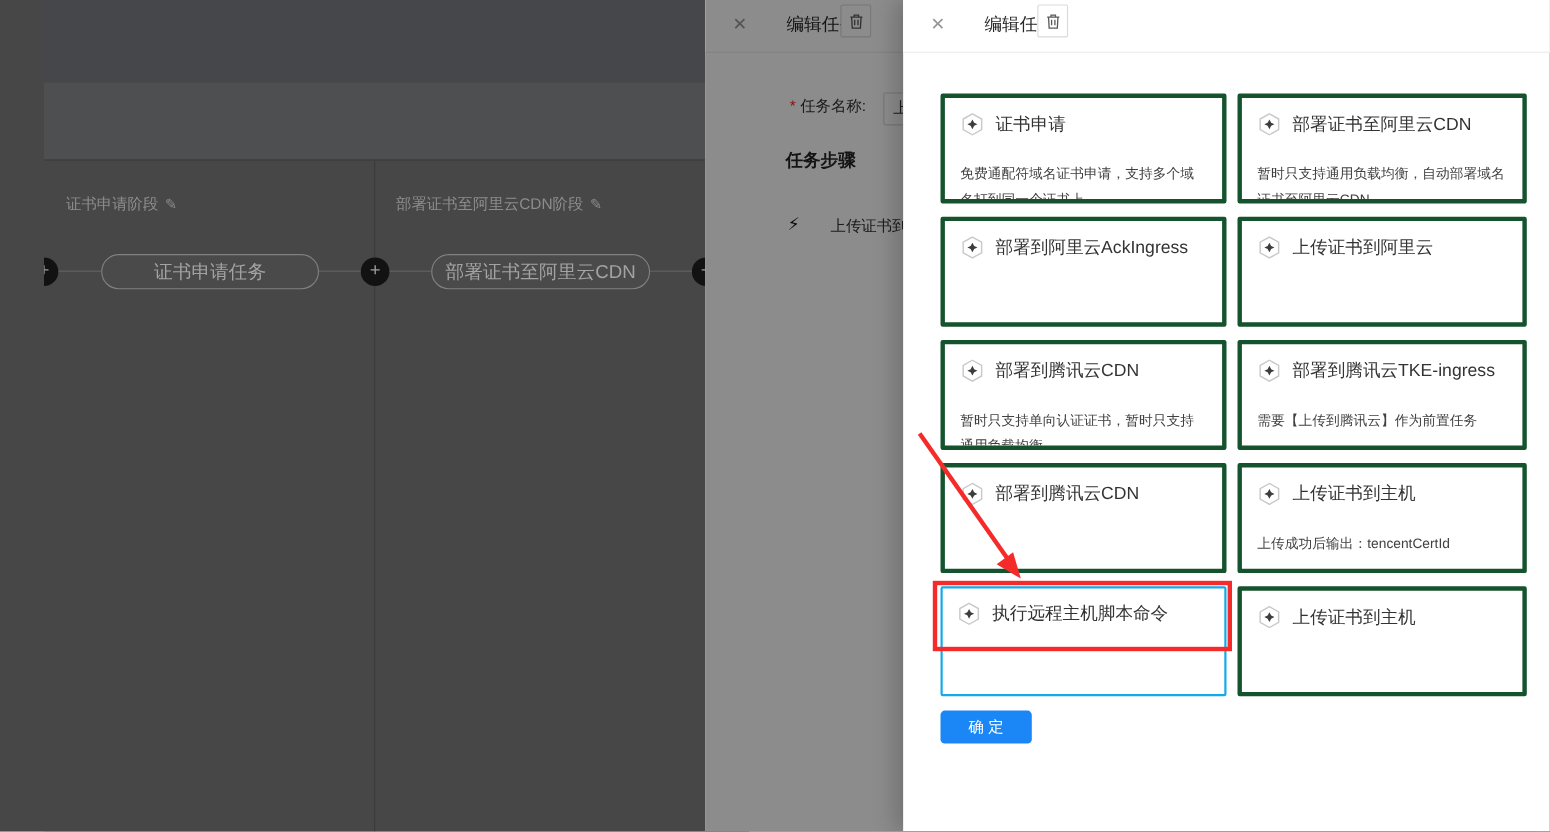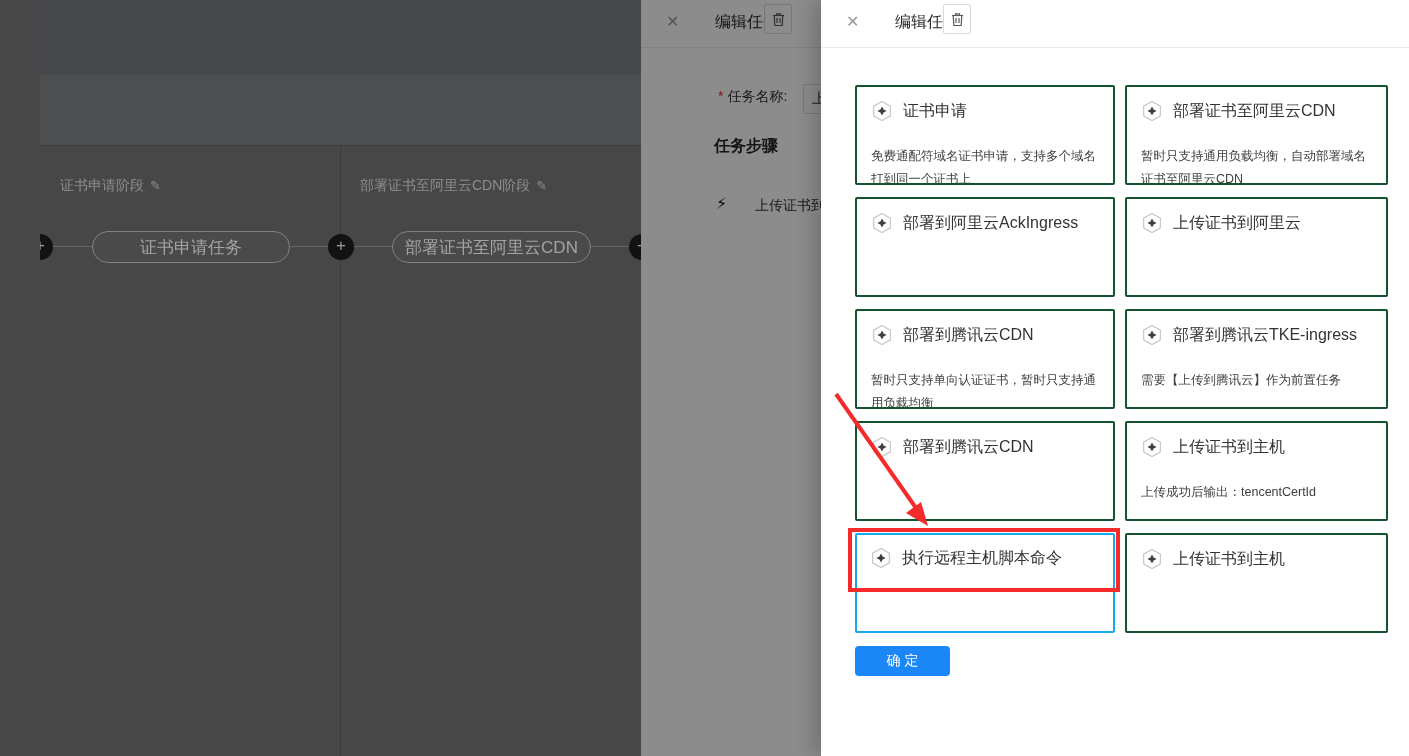--- a/index.html
+++ b/index.html
@@ -47,28 +47,28 @@
     border-radius:2px; font-size:14px; color:#333; padding:0 8px; outline:none;
     font-family:"Liberation Sans","DejaVu Sans",sans-serif; }
   .steps-title { position:absolute; left:73px; top:136px; font-size:16px; font-weight:700; color:#262626; white-space:nowrap; }
   .step-bolt { position:absolute; left:75px; top:194px; font-size:16px; color:#111; }
   .step-name { position:absolute; left:114px; top:197px; font-size:14px; color:#333; white-space:nowrap; }
   .dim { position:absolute; inset:0; background:rgba(0,0,0,0.45); z-index:5; }
 
   
   .cards { position:absolute; left:34px; top:85px; width:533px; display:grid;
     grid-template-columns:260px 263px; column-gap:10px; row-gap:12px; grid-auto-rows:100px; }
-  .card { position:relative; background:#fff; border:2px solid #14532d; border-radius:2px;
+  .card { position:relative; background:#fff; border:4px solid #14532d; border-radius:2px;
     padding:13px 14px 10px 14px; cursor:pointer; overflow:hidden; }
   .card.selected { border:2px solid #16a9e9; padding:12px 13px 9px 13px; }
   .card-title-row { display:flex; align-items:center; gap:10px; }
   .hex { width:22px; height:22px; flex:0 0 22px; }
   .card-title { font-size:16px; color:#333; white-space:nowrap; }
   .card-desc { margin-top:23px; font-size:12.5px; color:#404040; line-height:1.85; }
-  .confirm-btn { position:absolute; left:34px; top:646px; width:95px; height:30px; background:#1b87f7;
+  .confirm-btn { position:absolute; left:34px; top:646px; width:83px; height:30px; background:#1b87f7;
     border:none; border-radius:4px; color:#fff; font-size:14px; cursor:pointer;
     font-family:"Liberation Sans","DejaVu Sans",sans-serif; }
 
   
   .red-box { position:absolute; left:848px; top:528px; width:272px; height:64px;
     border:4px solid #f52b2b; z-index:100; pointer-events:none; }
   .arrow-svg { position:absolute; left:0; top:0; width:1409px; height:756px; z-index:99; pointer-events:none; }
 </style>
 </head>
 <body>

